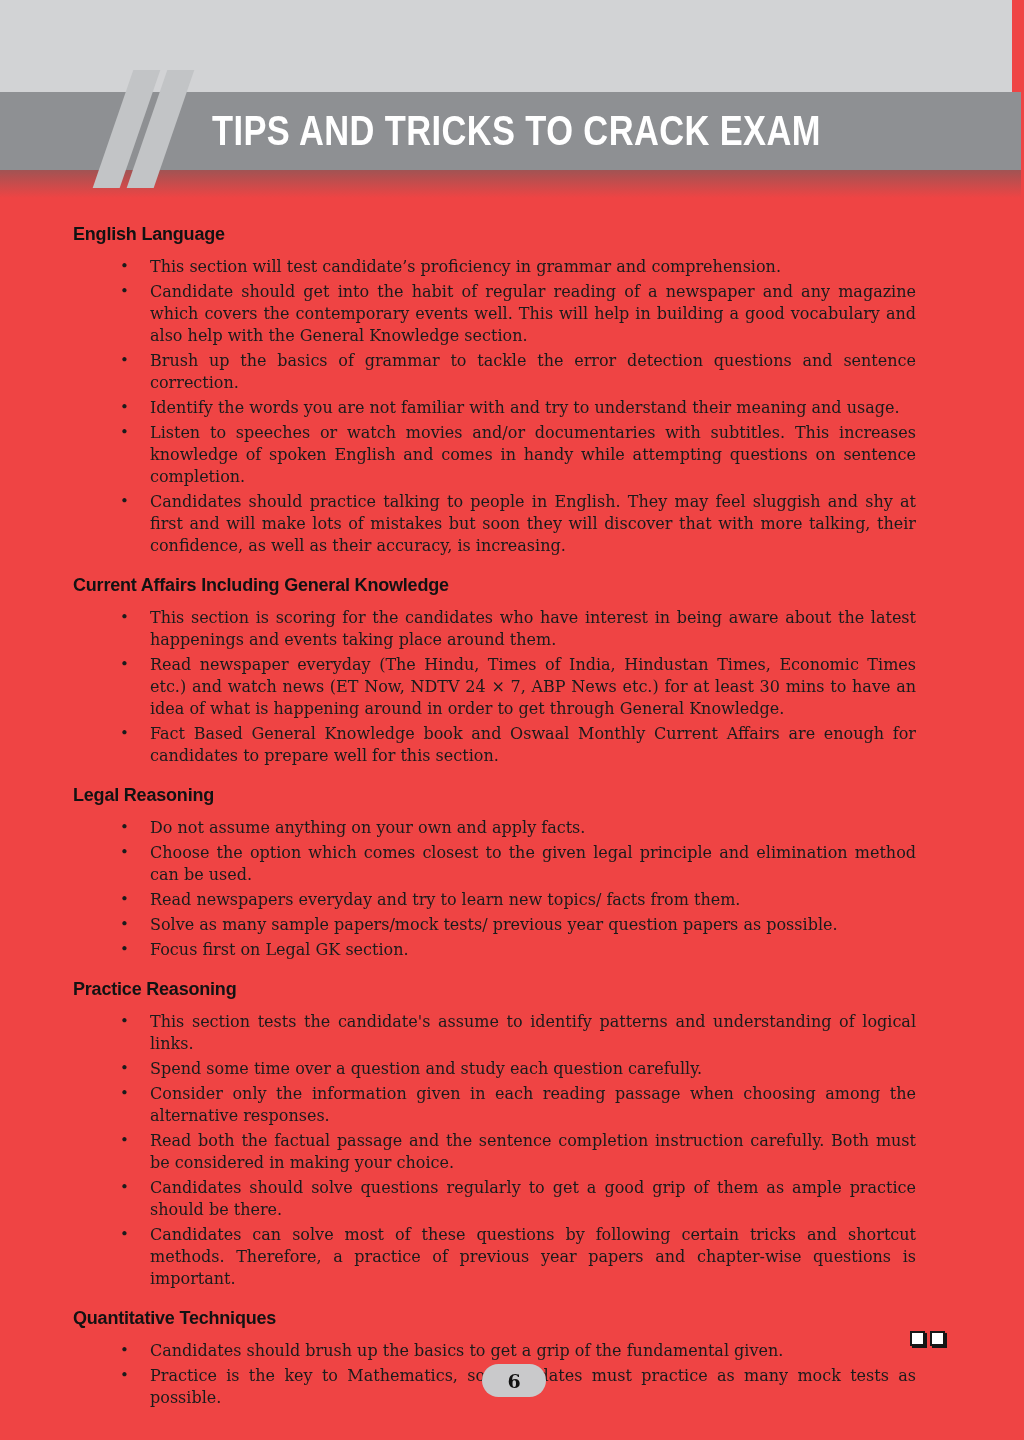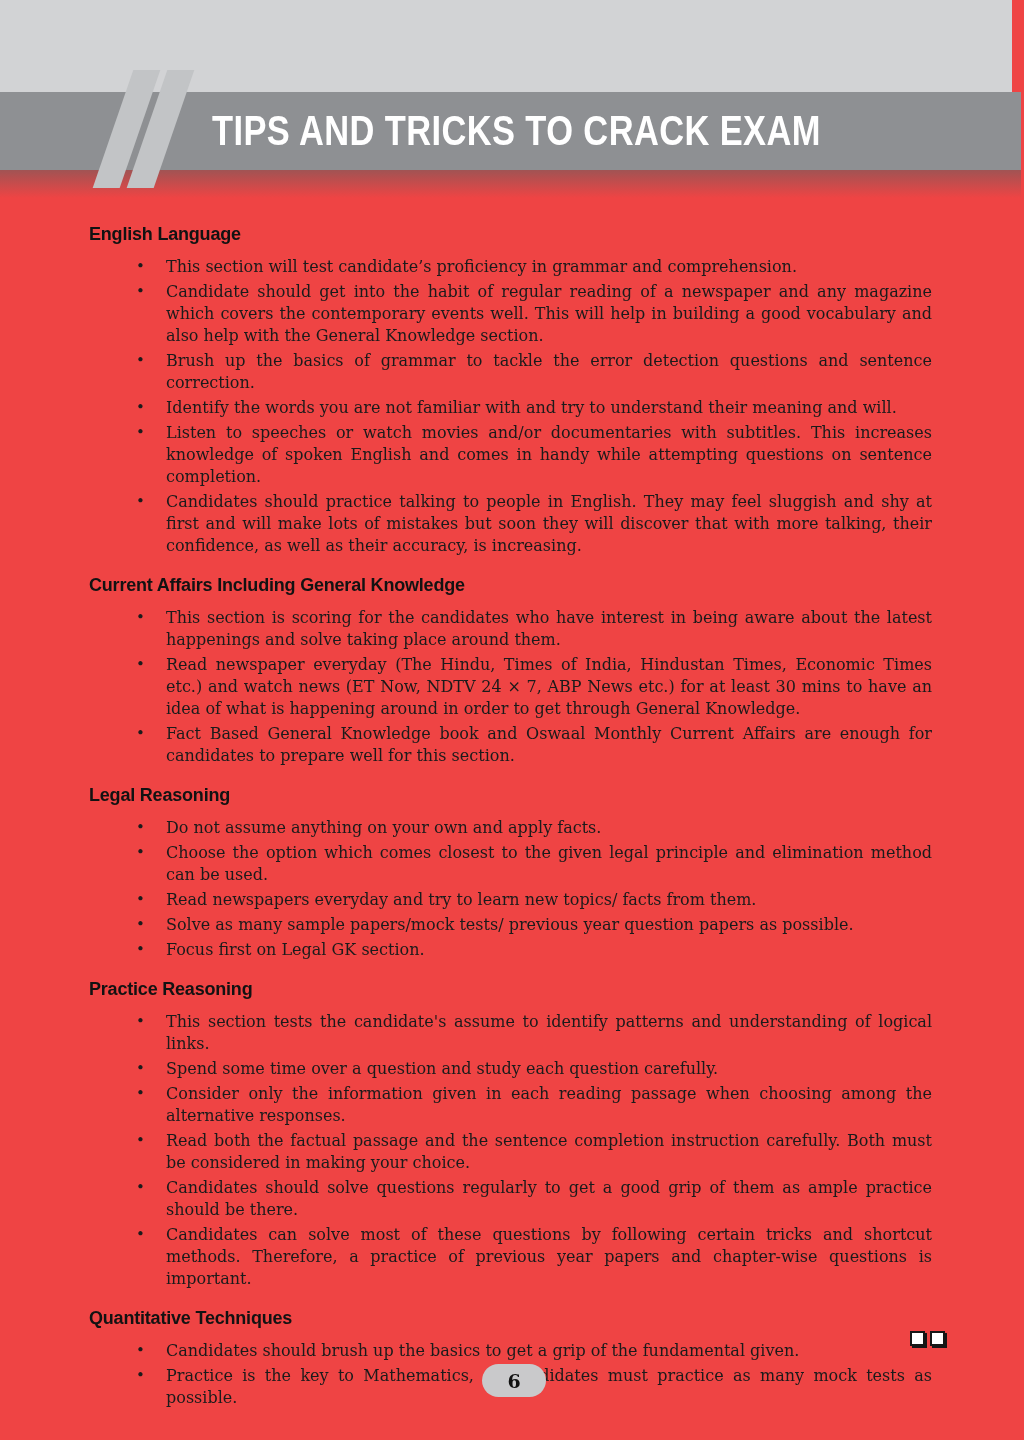--- a/index.html
+++ b/index.html
@@ -35,21 +35,21 @@
     display: flex; align-items: center; z-index: 3;
   }
   .title-inner {
     font-family: "Liberation Sans", sans-serif; font-weight: 700;
     font-size: 42px; color: #ffffff; letter-spacing: 0.5px;
     white-space: nowrap; transform: scaleX(0.82); transform-origin: 0 50%;
   }
 
   
   .content {
-    position: absolute; top: 224px; left: 16px; width: 1000px;
+    position: absolute; top: 224px; left: 0; width: 1000px;
     padding: 0 84px 0 73px; box-sizing: border-box;
   }
   .section-heading {
     font-family: "Liberation Sans", sans-serif; font-weight: 700;
     font-size: 18px; color: #121212; letter-spacing: -0.2px;
     margin: 18px 0 11px 0;
   }
   .section-heading:first-child { margin-top: 0; }
   .bullet-list { list-style: none; margin: 0; padding: 0; }
   .bullet-item {
@@ -88,27 +88,27 @@
       <span class="title-inner">TIPS AND TRICKS TO CRACK EXAM</span>
     </div>
   </div>
 
   <div class="content" id="sections-root">
       <h2 class="section-heading">English Language</h2>
       <ul class="bullet-list">
         <li class="bullet-item"><span class="marker">•</span><span>This section will test candidate’s proficiency in grammar and comprehension.</span></li>
         <li class="bullet-item"><span class="marker">•</span><span>Candidate should get into the habit of regular reading of a newspaper and any magazine which covers the contemporary events well. This will help in building a good vocabulary and also help with the General Knowledge section.</span></li>
         <li class="bullet-item"><span class="marker">•</span><span>Brush up the basics of grammar to tackle the error detection questions and sentence correction.</span></li>
-        <li class="bullet-item"><span class="marker">•</span><span>Identify the words you are not familiar with and try to understand their meaning and will.</span></li>
+        <li class="bullet-item"><span class="marker">•</span><span>Identify the words you are not familiar with and try to understand their meaning and usage.</span></li>
         <li class="bullet-item"><span class="marker">•</span><span>Listen to speeches or watch movies and/or documentaries with subtitles. This increases knowledge of spoken English and comes in handy while attempting questions on sentence completion.</span></li>
         <li class="bullet-item"><span class="marker">•</span><span>Candidates should practice talking to people in English. They may feel sluggish and shy at first and will make lots of mistakes but soon they will discover that with more talking, their confidence, as well as their accuracy, is increasing.</span></li>
       </ul>
       <h2 class="section-heading">Current Affairs Including General Knowledge</h2>
       <ul class="bullet-list">
-        <li class="bullet-item"><span class="marker">•</span><span>This section is scoring for the candidates who have interest in being aware about the latest happenings and solve taking place around them.</span></li>
+        <li class="bullet-item"><span class="marker">•</span><span>This section is scoring for the candidates who have interest in being aware about the latest happenings and events taking place around them.</span></li>
         <li class="bullet-item"><span class="marker">•</span><span>Read newspaper everyday (The Hindu, Times of India, Hindustan Times, Economic Times etc.) and watch news (ET Now, NDTV 24 × 7, ABP News etc.) for at least 30 mins to have an idea of what is happening around in order to get through General Knowledge.</span></li>
         <li class="bullet-item"><span class="marker">•</span><span>Fact Based General Knowledge book and Oswaal Monthly Current Affairs are enough for candidates to prepare well for this section.</span></li>
       </ul>
       <h2 class="section-heading">Legal Reasoning</h2>
       <ul class="bullet-list">
         <li class="bullet-item"><span class="marker">•</span><span>Do not assume anything on your own and apply facts.</span></li>
         <li class="bullet-item"><span class="marker">•</span><span>Choose the option which comes closest to the given legal principle and elimination method can be used.</span></li>
         <li class="bullet-item"><span class="marker">•</span><span>Read newspapers everyday and try to learn new topics/ facts from them.</span></li>
         <li class="bullet-item"><span class="marker">•</span><span>Solve as many sample papers/mock tests/ previous year question papers as possible.</span></li>
         <li class="bullet-item"><span class="marker">•</span><span>Focus first on Legal GK section.</span></li>

